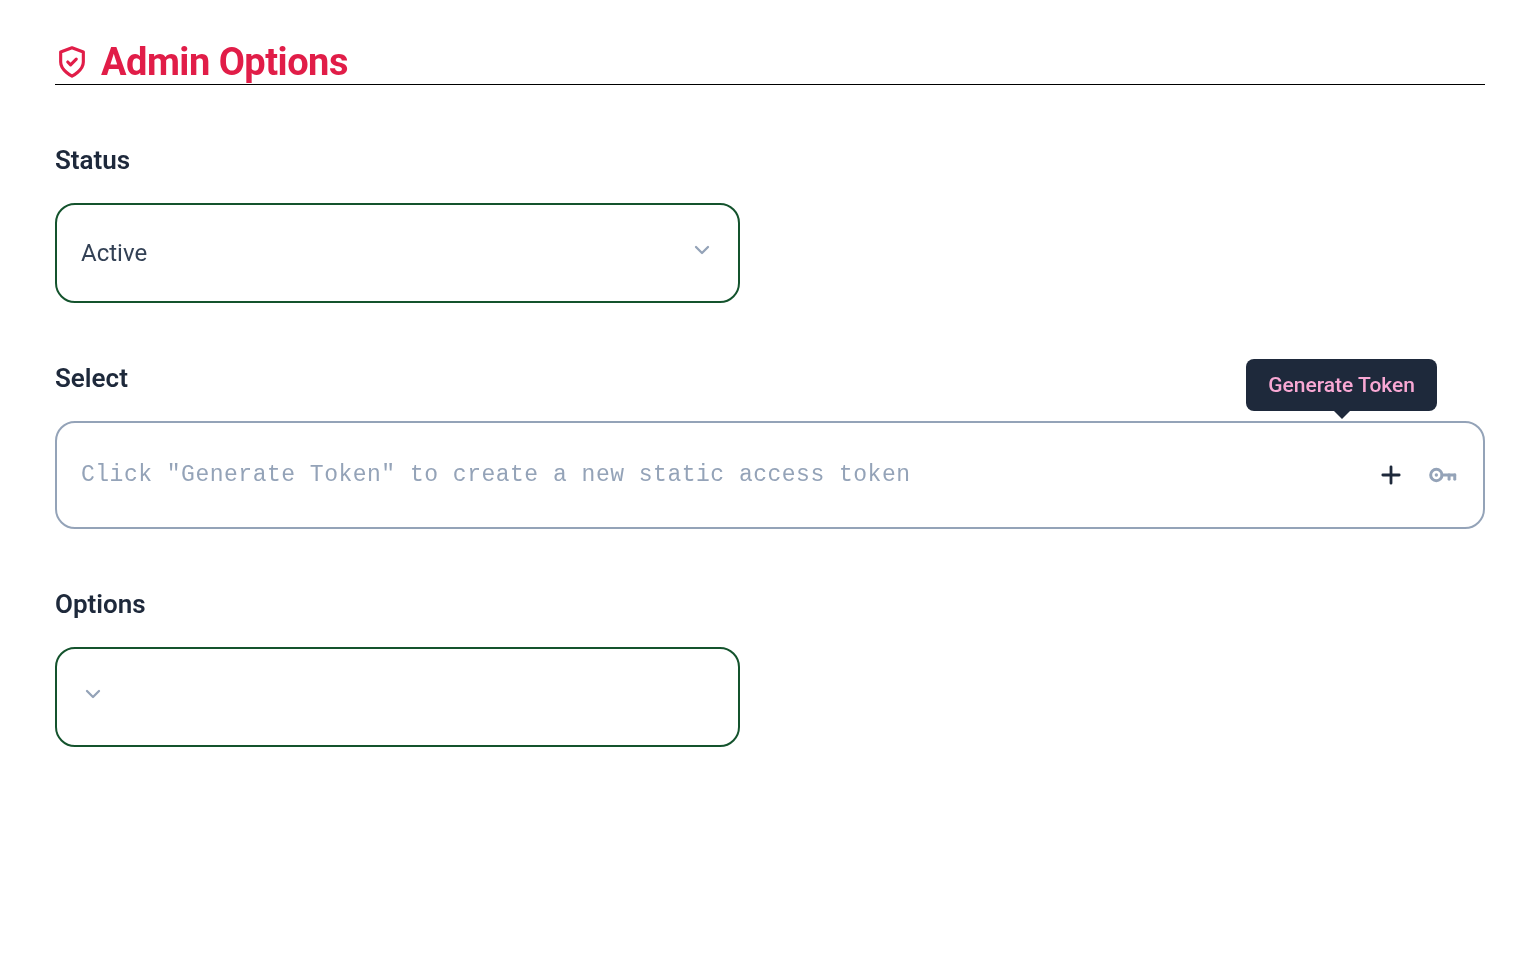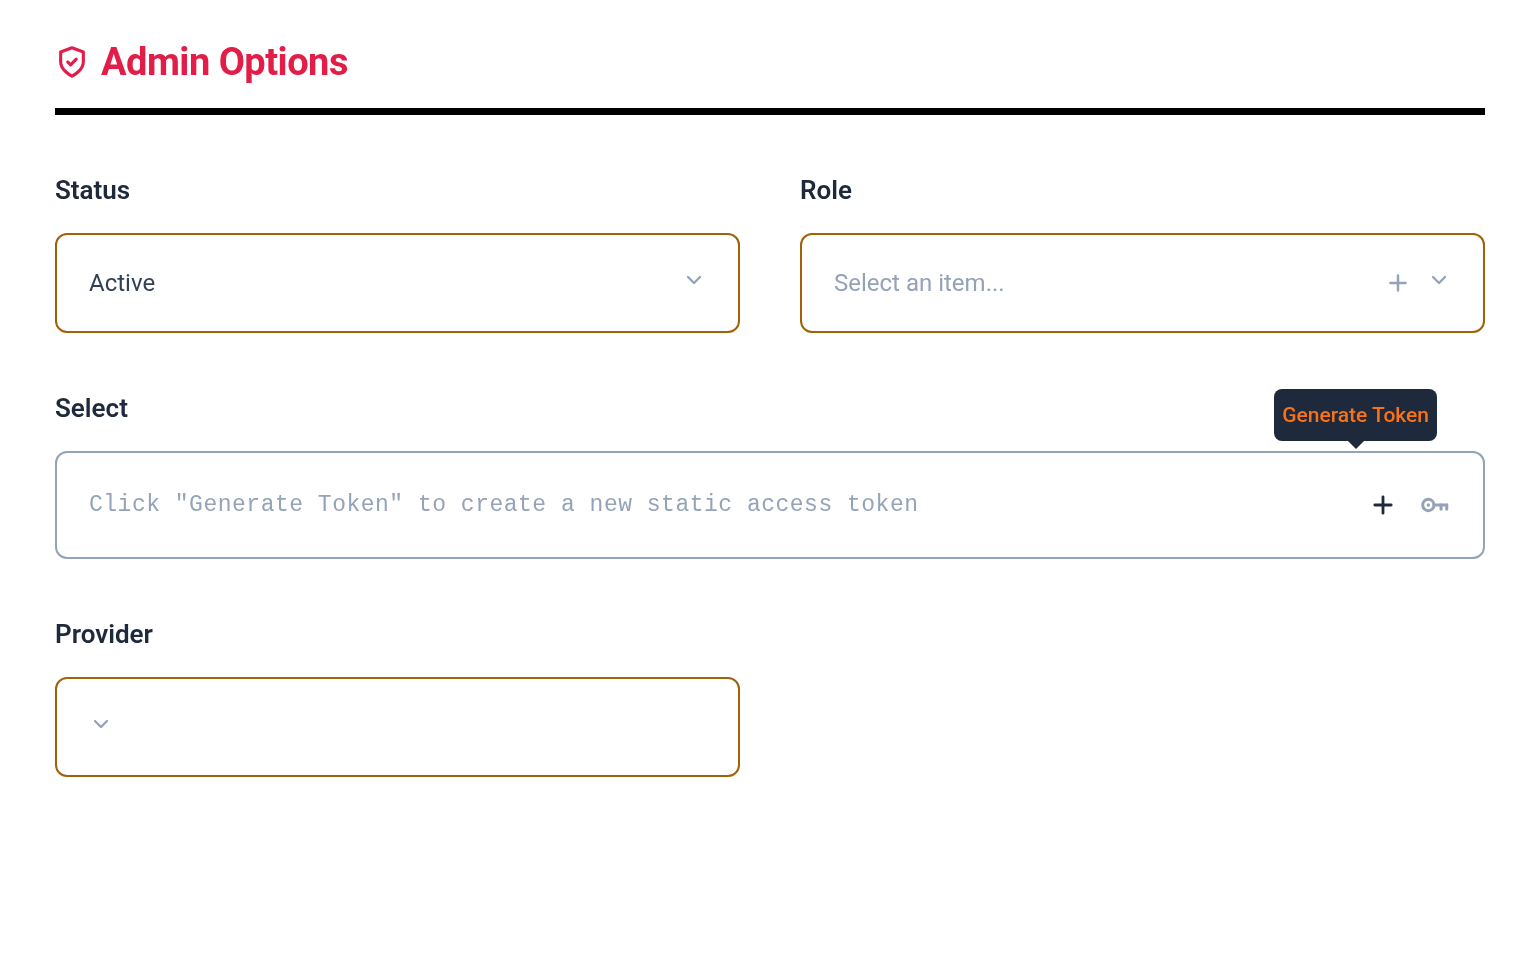--- a/index.html
+++ b/index.html
@@ -6,22 +6,21 @@
   body {
     font-family: -apple-system, BlinkMacSystemFont, "Segoe UI", Roboto, Helvetica, Arial, sans-serif;
     background: #ffffff;
     color: #1e293b;
     padding: 40px 55px;
   }
   .section-header {
     display: flex;
     align-items: center;
     gap: 12px;
-    padding-bottom: 24px;
-    border-bottom: 7px solid #000000;
+    border-bottom: 1px solid #000000;
     margin-bottom: 60px;
   }
   .section-header .icon {
     color: #e11d48;
     display: flex;
     align-items: center;
   }
   .section-header h1 {
     color: #e11d48;
     font-size: 38px;
@@ -44,24 +43,24 @@
     color: #1e293b;
     margin-bottom: 28px;
     display: block;
   }
   .control {
     position: relative;
     display: flex;
     align-items: center;
     width: 100%;
     height: 100px;
-    border: 2px solid #a16207;
-    border-radius: 12px;
+    border: 2px solid #14532d;
+    border-radius: 20px;
     background: #fff;
-    padding: 0 32px;
+    padding: 0 24px;
     font-size: 24px;
     color: #334155;
   }
   .control-value {
     flex: 1;
     font-size: 24px;
     color: #334155;
   }
   .control-placeholder {
     flex: 1;
@@ -95,24 +94,24 @@
     color: #94a3b8;
   }
   .icon-btn.dark {
     color: #1e293b;
   }
   .tooltip {
     position: absolute;
     top: -62px;
     right: 48px;
     background: #1e293b;
-    color: #f97316;
+    color: #f9a8d4;
     font-size: 21px;
     font-weight: 500;
-    padding: 14px 8px;
+    padding: 14px 22px;
     border-radius: 8px;
     white-space: nowrap;
   }
   .tooltip::after {
     content: '';
     position: absolute;
     bottom: -8px;
     left: 50%;
     transform: translateX(-50%);
     width: 0;
@@ -147,38 +146,20 @@
       <span class="control-icons">
         <span>
           <svg width="24" height="24" viewBox="0 0 24 24" fill="none" stroke="currentColor" stroke-width="2.3" stroke-linecap="round" stroke-linejoin="round">
               <path d="m6 9 6 6 6-6"></path>
             </svg>
         </span>
       </span>
     </div>
   </div>
 
-  <div class="form-field">
-    <label class="field-label">Role</label>
-    <div class="control">
-      <span class="control-placeholder">Select an item...</span>
-      <span class="control-icons">
-        <span class="icon-btn">
-          <svg width="26" height="26" viewBox="0 0 24 24" fill="none" stroke="currentColor" stroke-width="2.3" stroke-linecap="round" stroke-linejoin="round">
-              <path d="M12 5v14M5 12h14"></path>
-            </svg>
-        </span>
-        <span>
-          <svg width="24" height="24" viewBox="0 0 24 24" fill="none" stroke="currentColor" stroke-width="2.3" stroke-linecap="round" stroke-linejoin="round">
-              <path d="m6 9 6 6 6-6"></path>
-            </svg>
-        </span>
-      </span>
-    </div>
-  </div>
 
   <div class="form-field form-field-full">
     <label class="field-label">Select</label>
     <div class="token-wrapper">
       <div class="tooltip">Generate Token</div>
       <div class="control token-control">
         <span class="control-placeholder">Click "Generate Token" to create a new static access token</span>
         <span class="control-icons">
           <span class="icon-btn dark">
             <svg width="28" height="28" viewBox="0 0 24 24" fill="none" stroke="currentColor" stroke-width="2.4" stroke-linecap="round" stroke-linejoin="round">
@@ -193,21 +174,21 @@
               <path d="M17 12v3"></path>
               <path d="M21 12v3"></path>
             </svg>
           </span>
         </span>
       </div>
     </div>
   </div>
 
   <div class="form-field">
-    <label class="field-label">Provider</label>
+    <label class="field-label">Options</label>
     <div class="control">
       <span class="control-icons">
         <span>
           <svg width="24" height="24" viewBox="0 0 24 24" fill="none" stroke="currentColor" stroke-width="2.3" stroke-linecap="round" stroke-linejoin="round">
               <path d="m6 9 6 6 6-6"></path>
             </svg>
         </span>
       </span>
     </div>
   </div>

